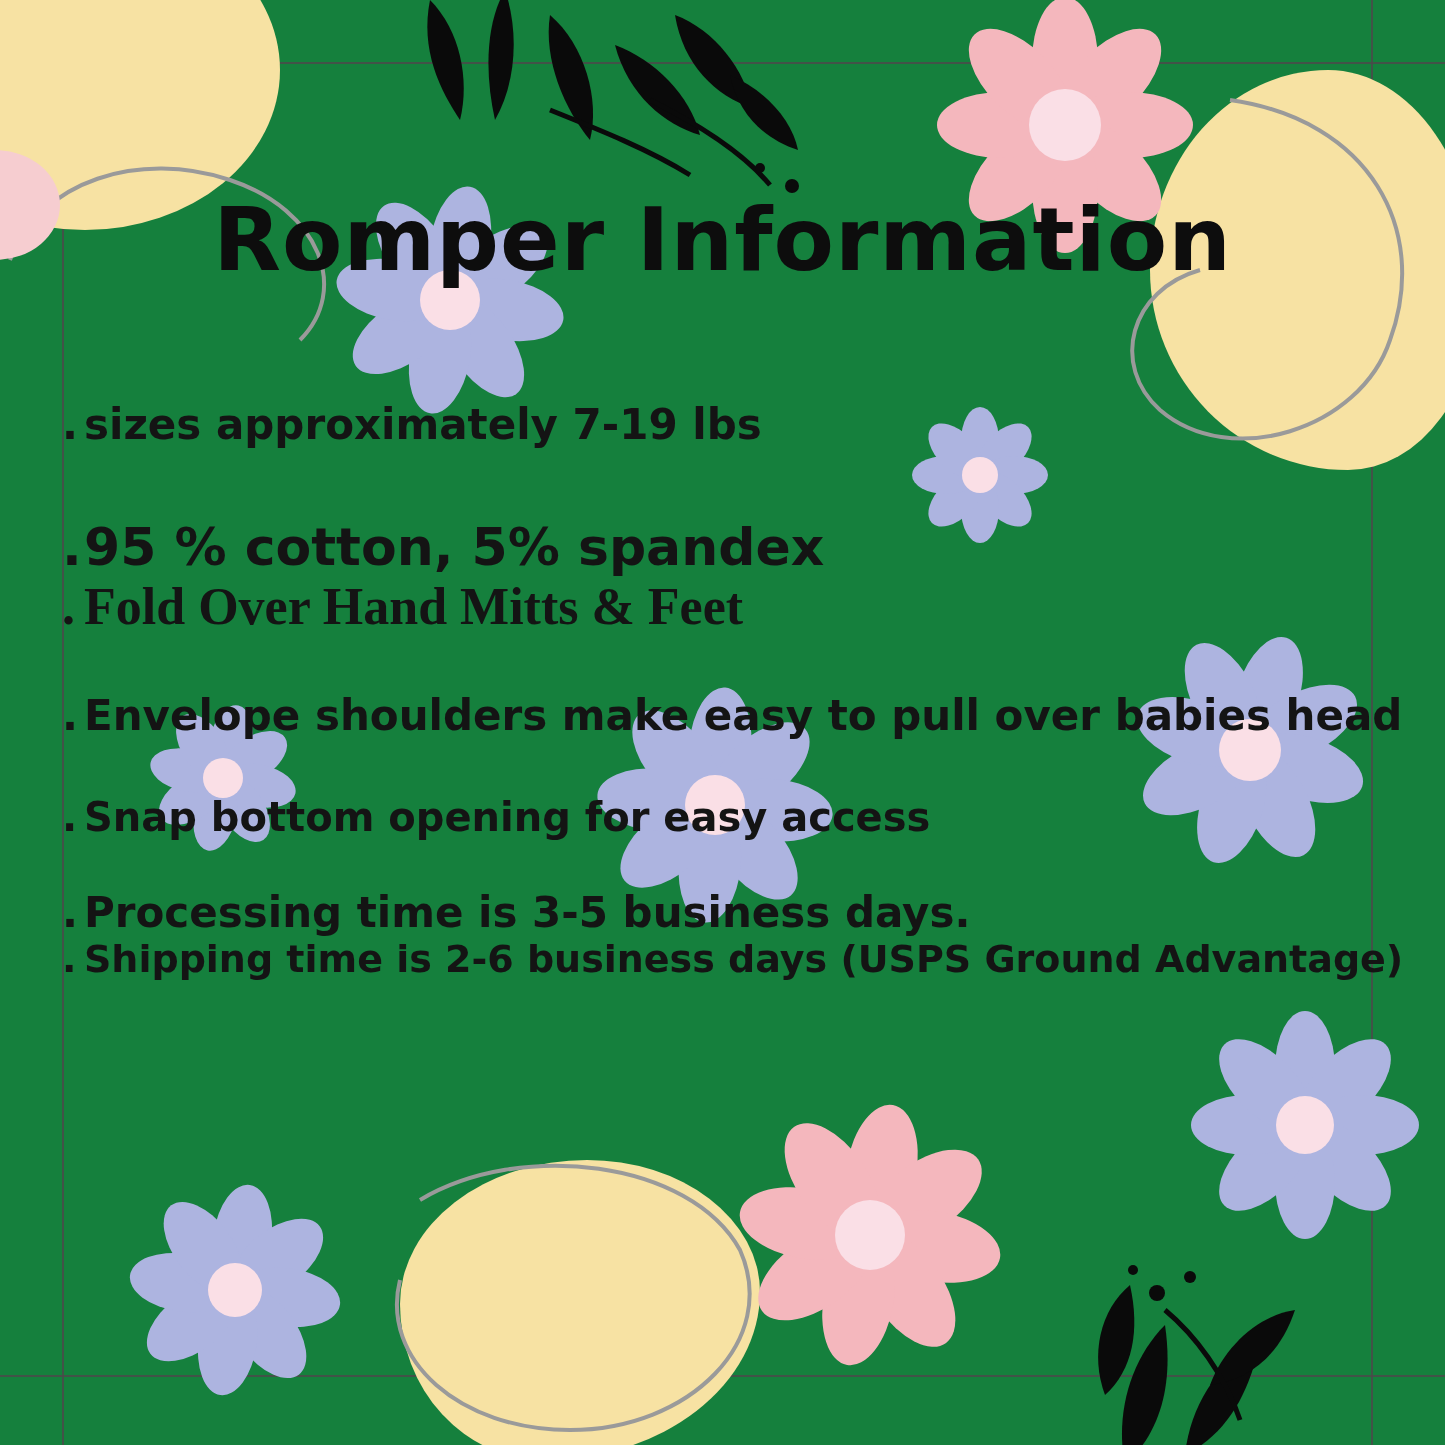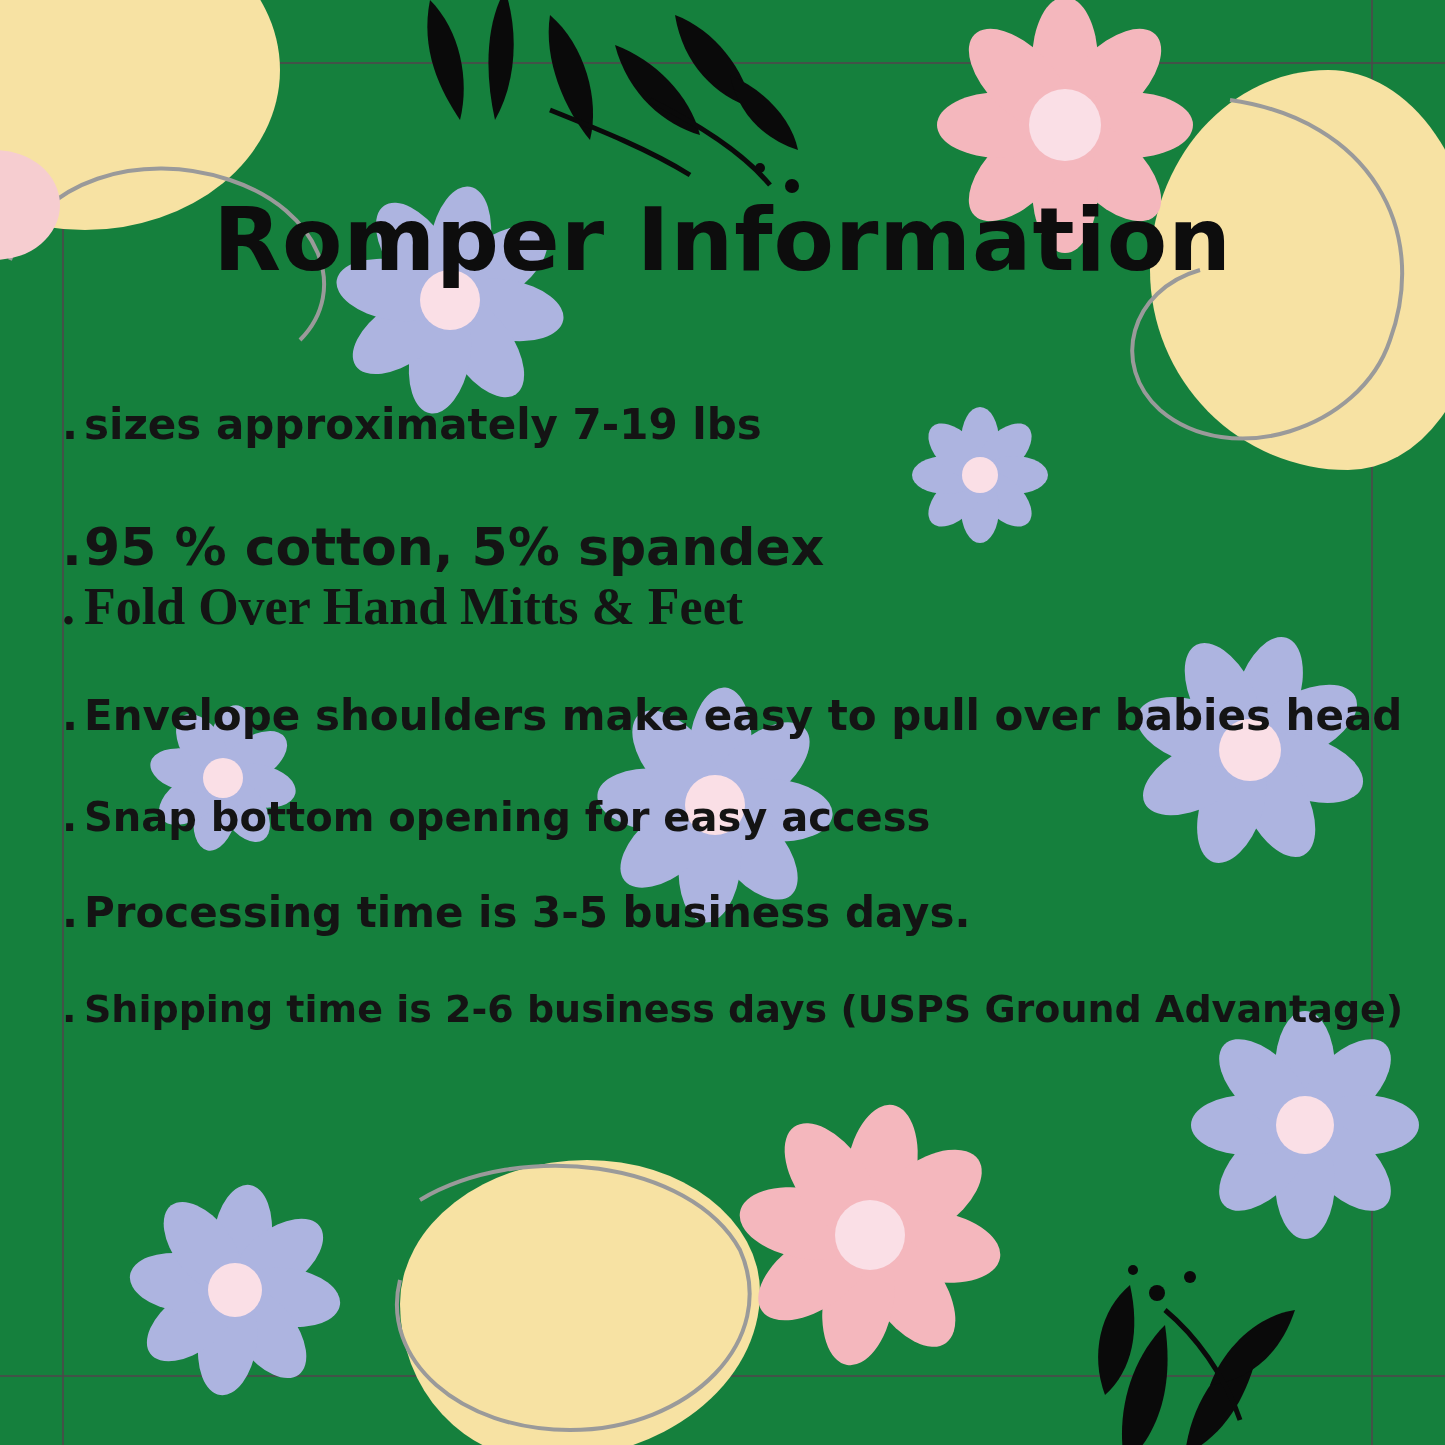--- a/index.html
+++ b/index.html
@@ -112,21 +112,21 @@
     width: 22px;
     color: #141414;
   }
 
   
   #bullets li:nth-child(1) { font-size: 42px; margin-bottom: 68px; }
   #bullets li:nth-child(2) { font-size: 52px; }
   #bullets li:nth-child(3) { font-size: 52px; margin-bottom: 55px; font-family: Liberation Serif, serif; }
   #bullets li:nth-child(4) { font-size: 42px; margin-bottom: 54px; }
   #bullets li:nth-child(5) { font-size: 40px; margin-bottom: 48px; }
-  #bullets li:nth-child(6) { font-size: 42px; margin-bottom: 50px; }
+  #bullets li:nth-child(6) { font-size: 42px; }
   #bullets li:nth-child(7) { font-size: 38px; margin-bottom: 0; }
 
   
   .sprig { position: absolute; }
 </style>
 </head>
 <body>
 
 <div id="canvas">
 

